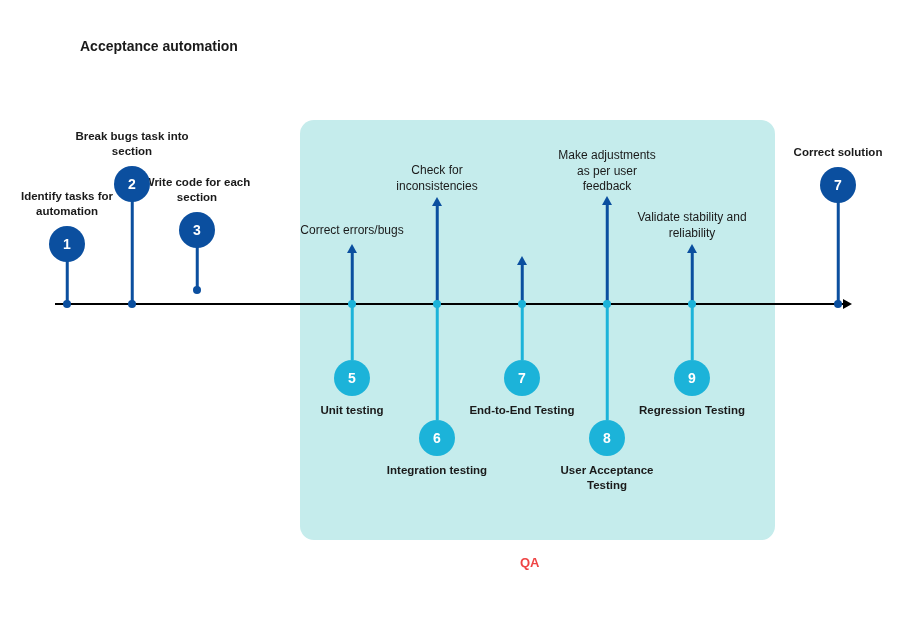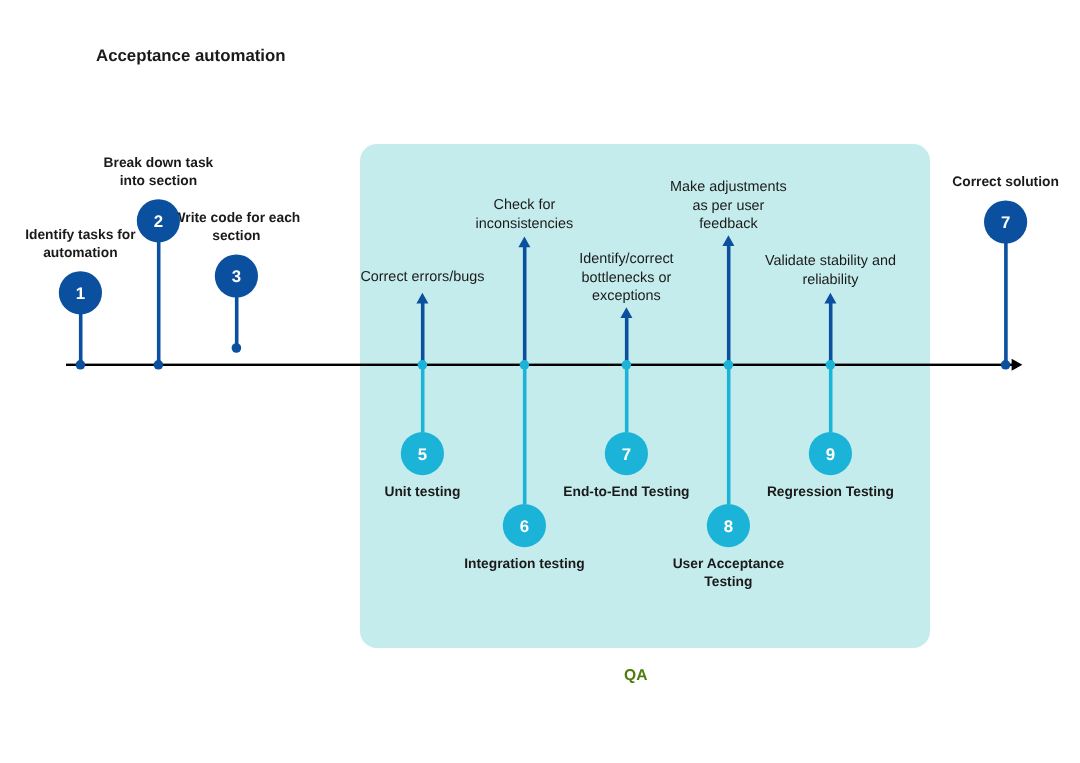--- a/index.html
+++ b/index.html
@@ -45,21 +45,21 @@
       height: 420px;
       background: #c5ecec;
       border-radius: 14px;
     }
     .qa-label {
       position: absolute;
       left: 520px;
       top: 555px;
       font-size: 13px;
       font-weight: 700;
-      color: #4d7c0f;
+      color: #ef4444;
     }
     .step {
       position: absolute;
       width: 120px;
       text-align: center;
     }
     .step .circle {
       width: 36px;
       height: 36px;
       border-radius: 50%;
@@ -146,21 +146,21 @@
 <div class="step" style="left:7px; top:189px;">
   <div class="step-label">Identify tasks for automation</div>
   <div class="circle darkblue" style="margin-top:7px;">
       <span>1</span>
     </div>
   <div class="stem darkblue-stem" style="top:58px; height:57px;"></div>
   <div class="dot darkblue-dot" style="top:115px;"></div>
 </div>
 
 <div class="step" style="left:72px; top:129px;">
-  <div class="step-label">Break down task into section</div>
+  <div class="step-label">Break bugs task into section</div>
   <div class="circle darkblue" style="margin-top:7px;">
       <span>2</span>
     </div>
   <div class="stem darkblue-stem" style="top:58px; height:117px;"></div>
   <div class="dot darkblue-dot" style="top:175px;"></div>
 </div>
 
 <div class="step" style="left:137px; top:175px;">
   <div class="step-label">Write code for each section</div>
   <div class="circle darkblue" style="margin-top:7px;">
@@ -230,21 +230,20 @@
   <div class="ashaft" style="top:29px; height:52px;"></div>
 </div>
 
 <div class="arrow-wrap" style="left:382px; top:163px;">
   <div class="alabel">Check for inconsistencies</div>
   <div class="ahead" style="top:34px;"></div>
   <div class="ashaft" style="top:42px; height:99px;"></div>
 </div>
 
 <div class="arrow-wrap" style="left:467px; top:208px;">
-  <div class="alabel">Identify/correct bottlenecks or exceptions</div>
   <div class="ahead" style="top:48px;"></div>
   <div class="ashaft" style="top:56px; height:40px;"></div>
 </div>
 
 <div class="arrow-wrap" style="left:552px; top:148px;">
   <div class="alabel">Make adjustments as per user feedback</div>
   <div class="ahead" style="top:48px;"></div>
   <div class="ashaft" style="top:56px; height:100px;"></div>
 </div>
 

